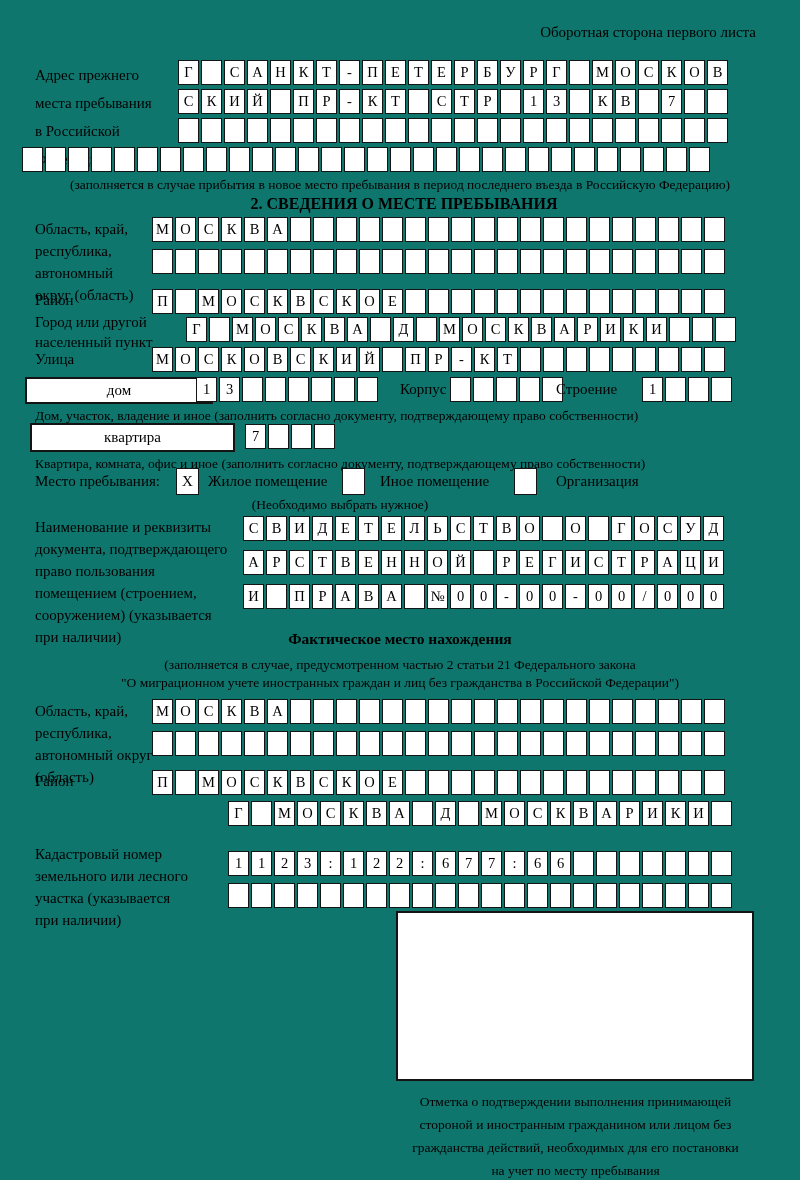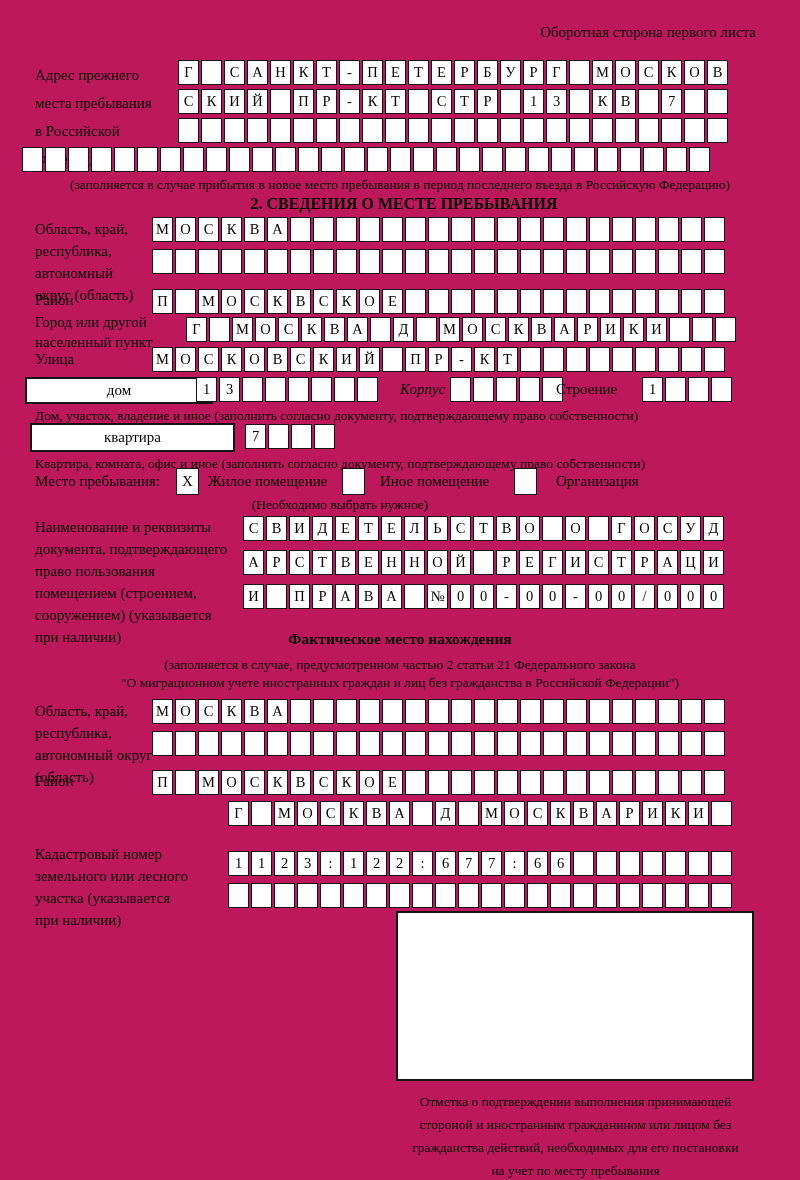--- a/index.html
+++ b/index.html
@@ -1,16 +1,16 @@
 <!DOCTYPE html>
 <html><head>
 <meta charset="utf-8">
 <style>
   html,body{margin:0;padding:0;background:#fff;}
-  .page{position:relative;width:800px;height:1180px;background:#be185d;
+  .page{position:relative;width:800px;height:1180px;background:#0f766e;
         font-family:"Liberation Serif","DejaVu Serif",serif;color:#000;overflow:hidden;}
   .abs{position:absolute;}
   .lbl{font-size:15px;white-space:pre-line;}
   .cap{font-size:13.5px;}
   .ttl{font-weight:bold;font-size:16px;padding-left:8px;}
   .center{left:0;right:0;text-align:center;}
   .boxrow{position:absolute;display:flex;gap:2px;}
   .cbox{width:19px;height:23px;border:1.6px solid #141414;flex:none;
         display:flex;align-items:center;justify-content:center;
         font-size:14.5px;line-height:1;background:#fff;}
@@ -295,21 +295,21 @@
   <div class="boxrow" style="left:196px;top:377px;">
       <span class="cbox">1</span>
       <span class="cbox">3</span>
       <span class="cbox"></span>
       <span class="cbox"></span>
       <span class="cbox"></span>
       <span class="cbox"></span>
       <span class="cbox"></span>
       <span class="cbox"></span>
     </div>
-  <div class="abs lbl" style="left:400px;top:381px;font-style:italic;">Корпус</div>
+  <div class="abs lbl" style="left:400px;top:381px;">Корпус</div>
   <div class="boxrow" style="left:450px;top:377px;">
       <span class="cbox"></span>
       <span class="cbox"></span>
       <span class="cbox"></span>
       <span class="cbox"></span>
       <span class="cbox"></span>
     </div>
   <div class="abs lbl" style="left:556px;top:381px;">Строение</div>
   <div class="boxrow" style="left:642px;top:377px;">
       <span class="cbox">1</span>

